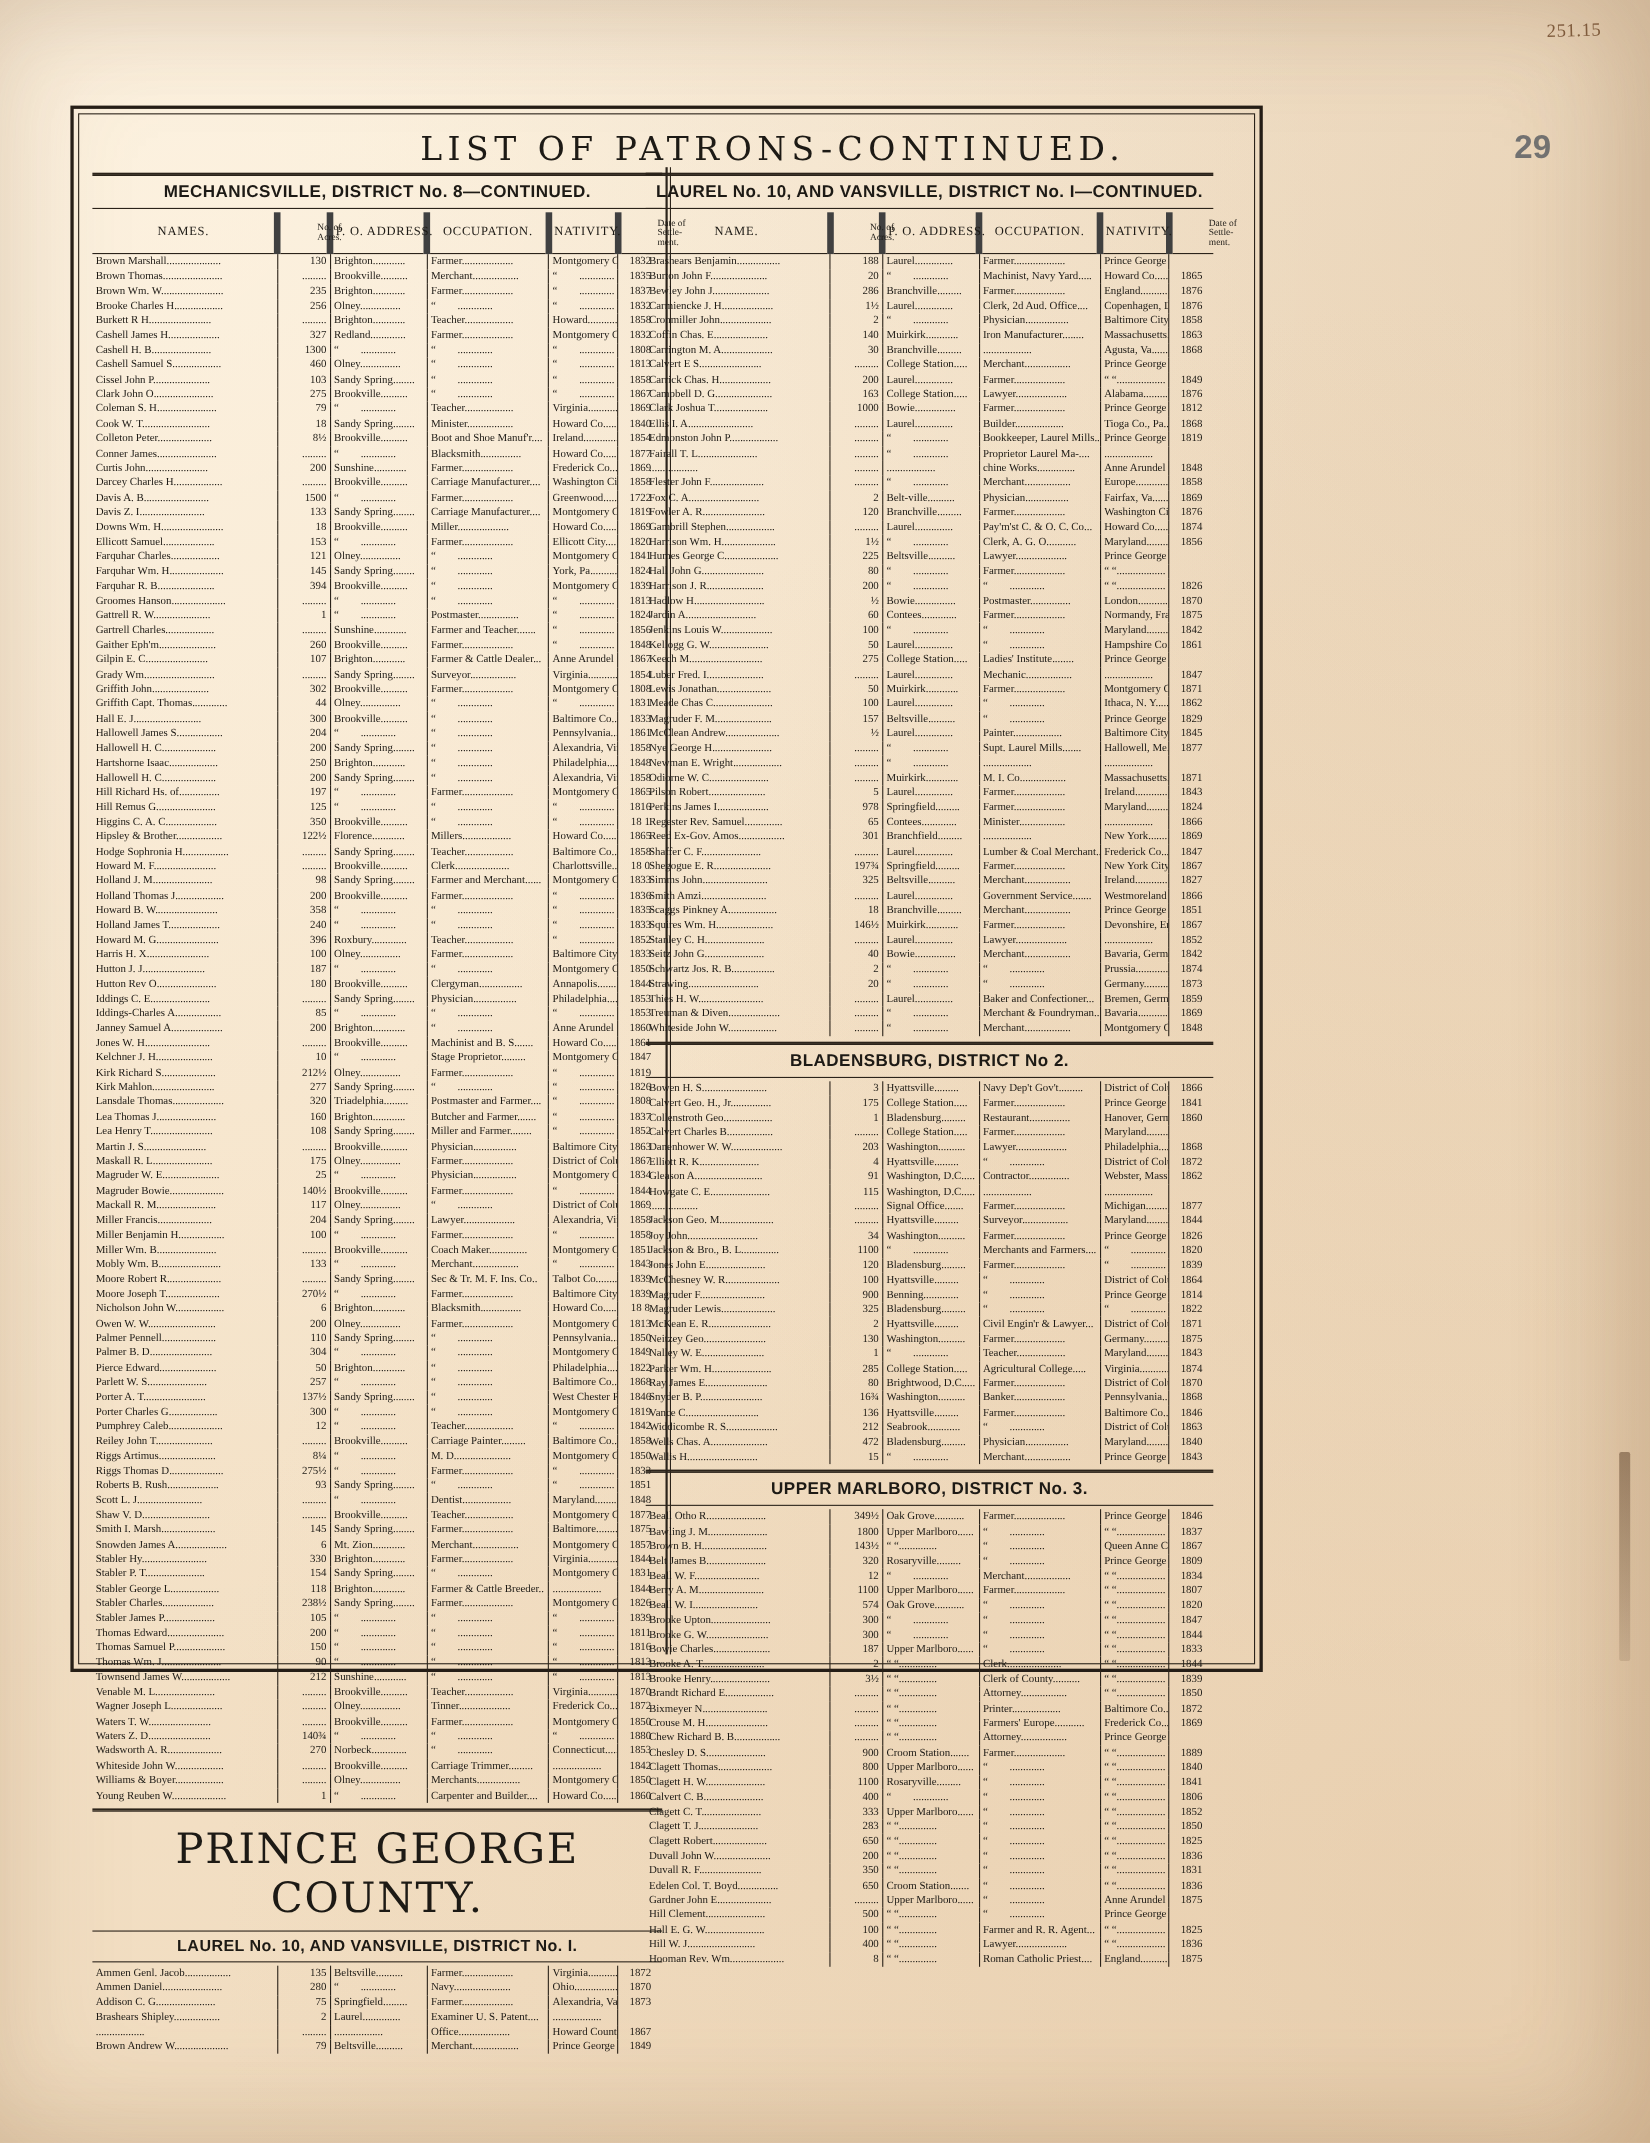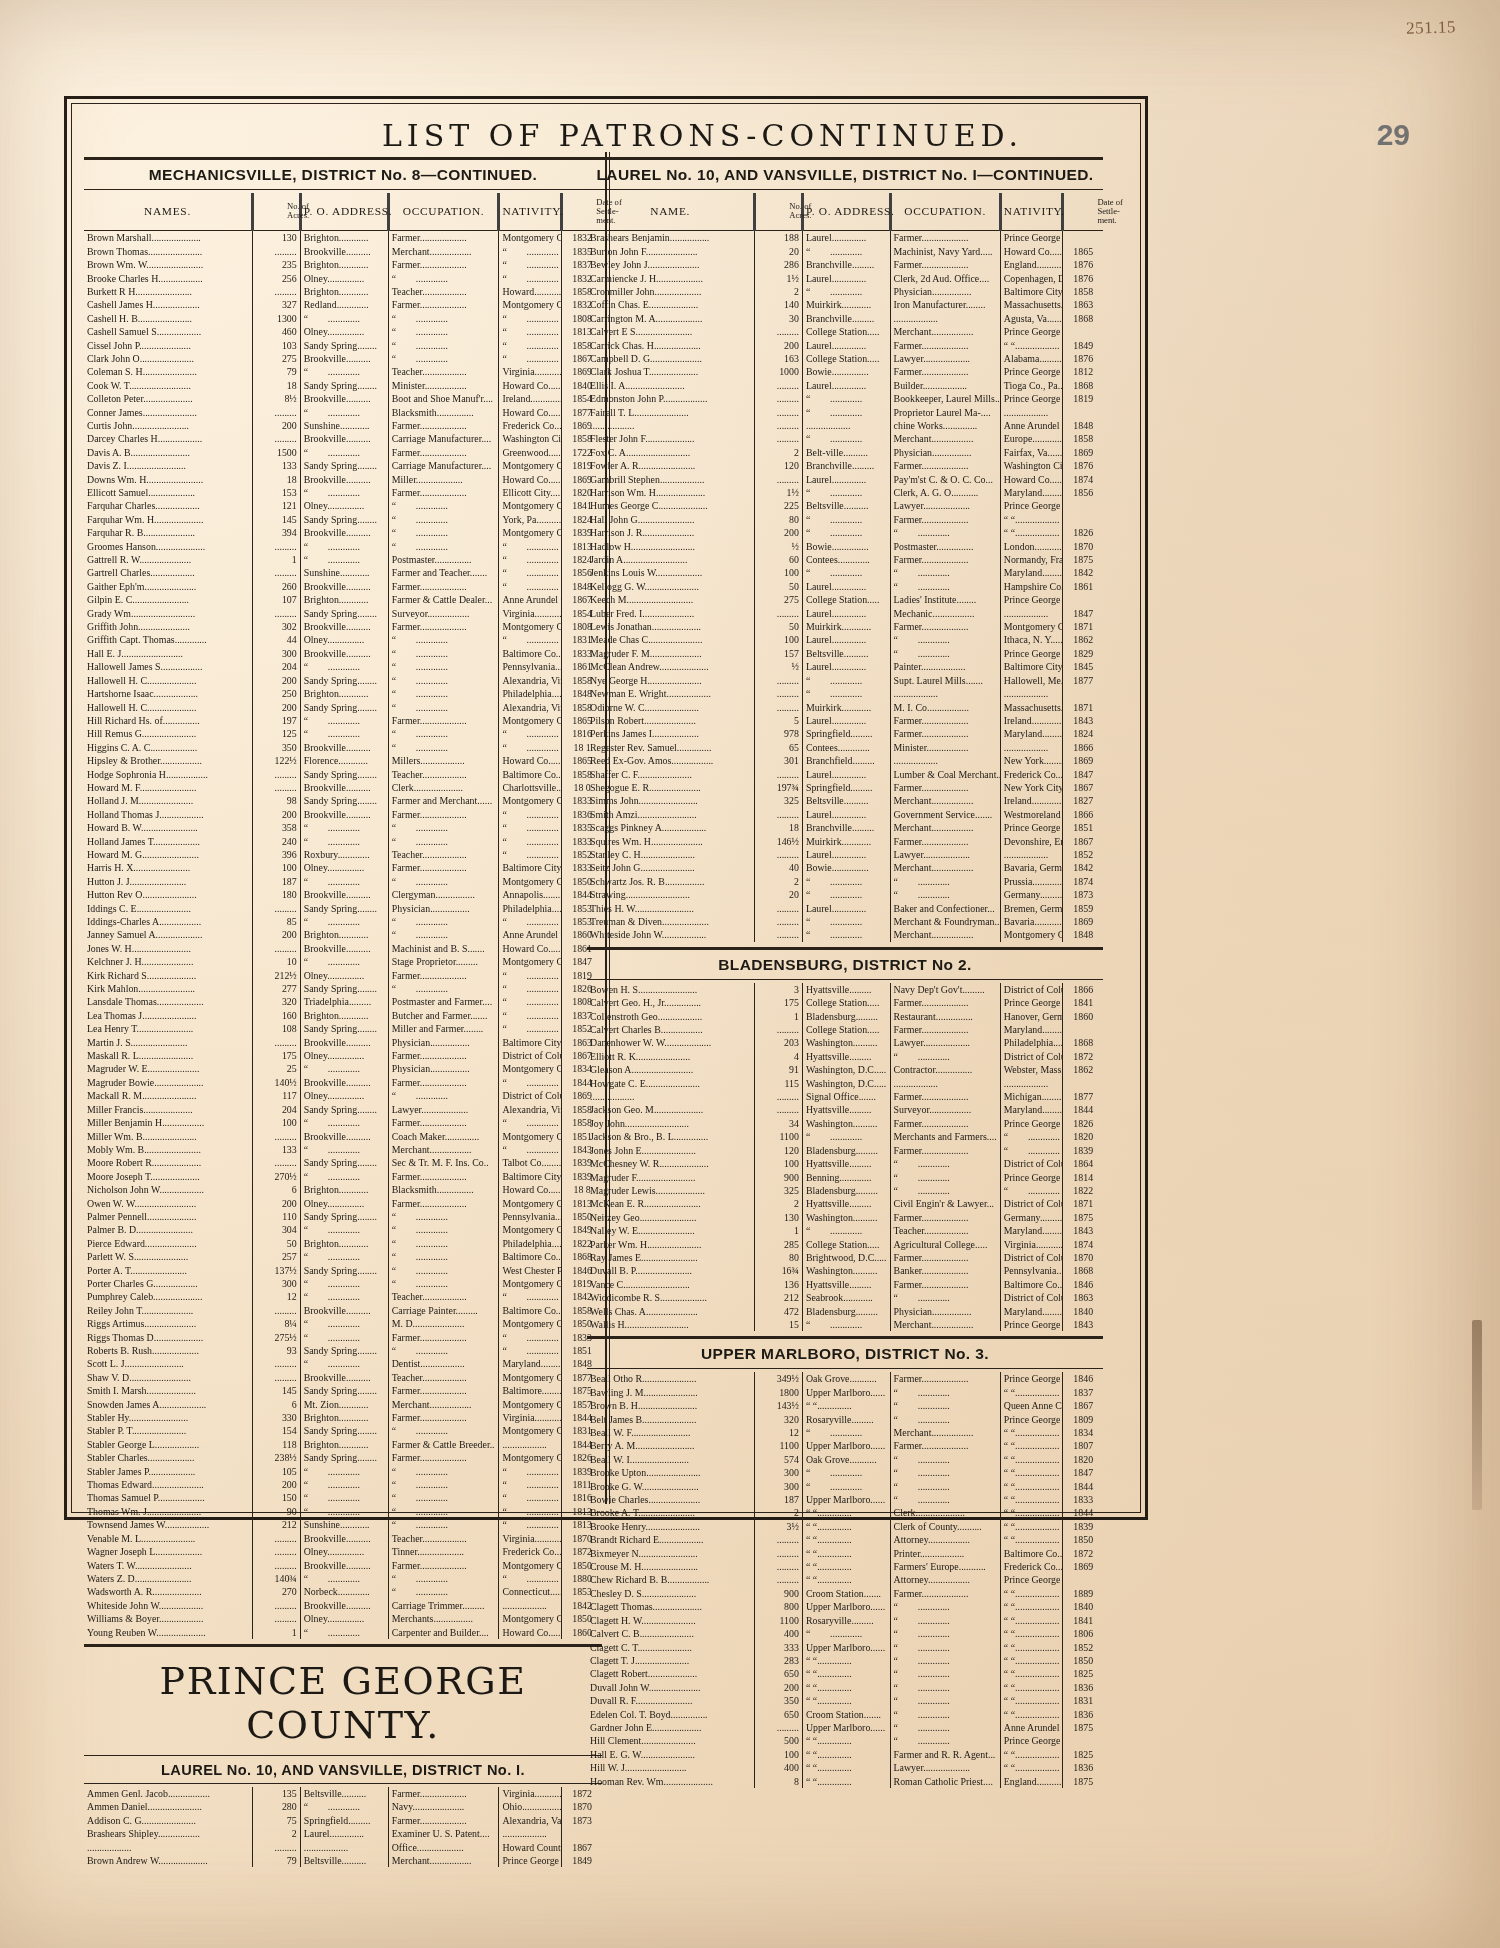--- a/index.html
+++ b/index.html
@@ -113,21 +113,21 @@
     table-layout:fixed;
   }
   table.patrons th{
     font-family:"Liberation Serif", serif;
     font-weight:400;
     font-size:11.4px;
     letter-spacing:.7px;
     text-align:center;
     padding:5px 2px 6px;
     border-bottom:1px solid #2b231a;
-    border-right:3px solid #404040;
+    border-right:6px solid #404040;
     vertical-align:middle;
     white-space:nowrap;
   }
   table.patrons th.small{
     font-size:8.6px; letter-spacing:0; line-height:1.02;padding-left:33px;
   }
   table.patrons th:last-child{ border-right:none; }
 
   table.patrons td{
     padding:0 3px;
@@ -1757,21 +1757,21 @@
         </tr>
         <tr>
           <td class="c-name">Ray James E.......................</td>
           <td class="c-acres">80</td>
           <td class="c-addr">Brightwood, D.C.....</td>
           <td class="c-occ">Farmer...................</td>
           <td class="c-nat">District of Columbia..</td>
           <td class="c-date">1870</td>
         </tr>
         <tr>
-          <td class="c-name">Duvall B. P.......................</td>
+          <td class="c-name">Snyder B. P.......................</td>
           <td class="c-acres">16¾</td>
           <td class="c-addr">Washington..........</td>
           <td class="c-occ">Banker...................</td>
           <td class="c-nat">Pennsylvania..........</td>
           <td class="c-date">1868</td>
         </tr>
         <tr>
           <td class="c-name">Vance C...........................</td>
           <td class="c-acres">136</td>
           <td class="c-addr">Hyattsville.........</td>

